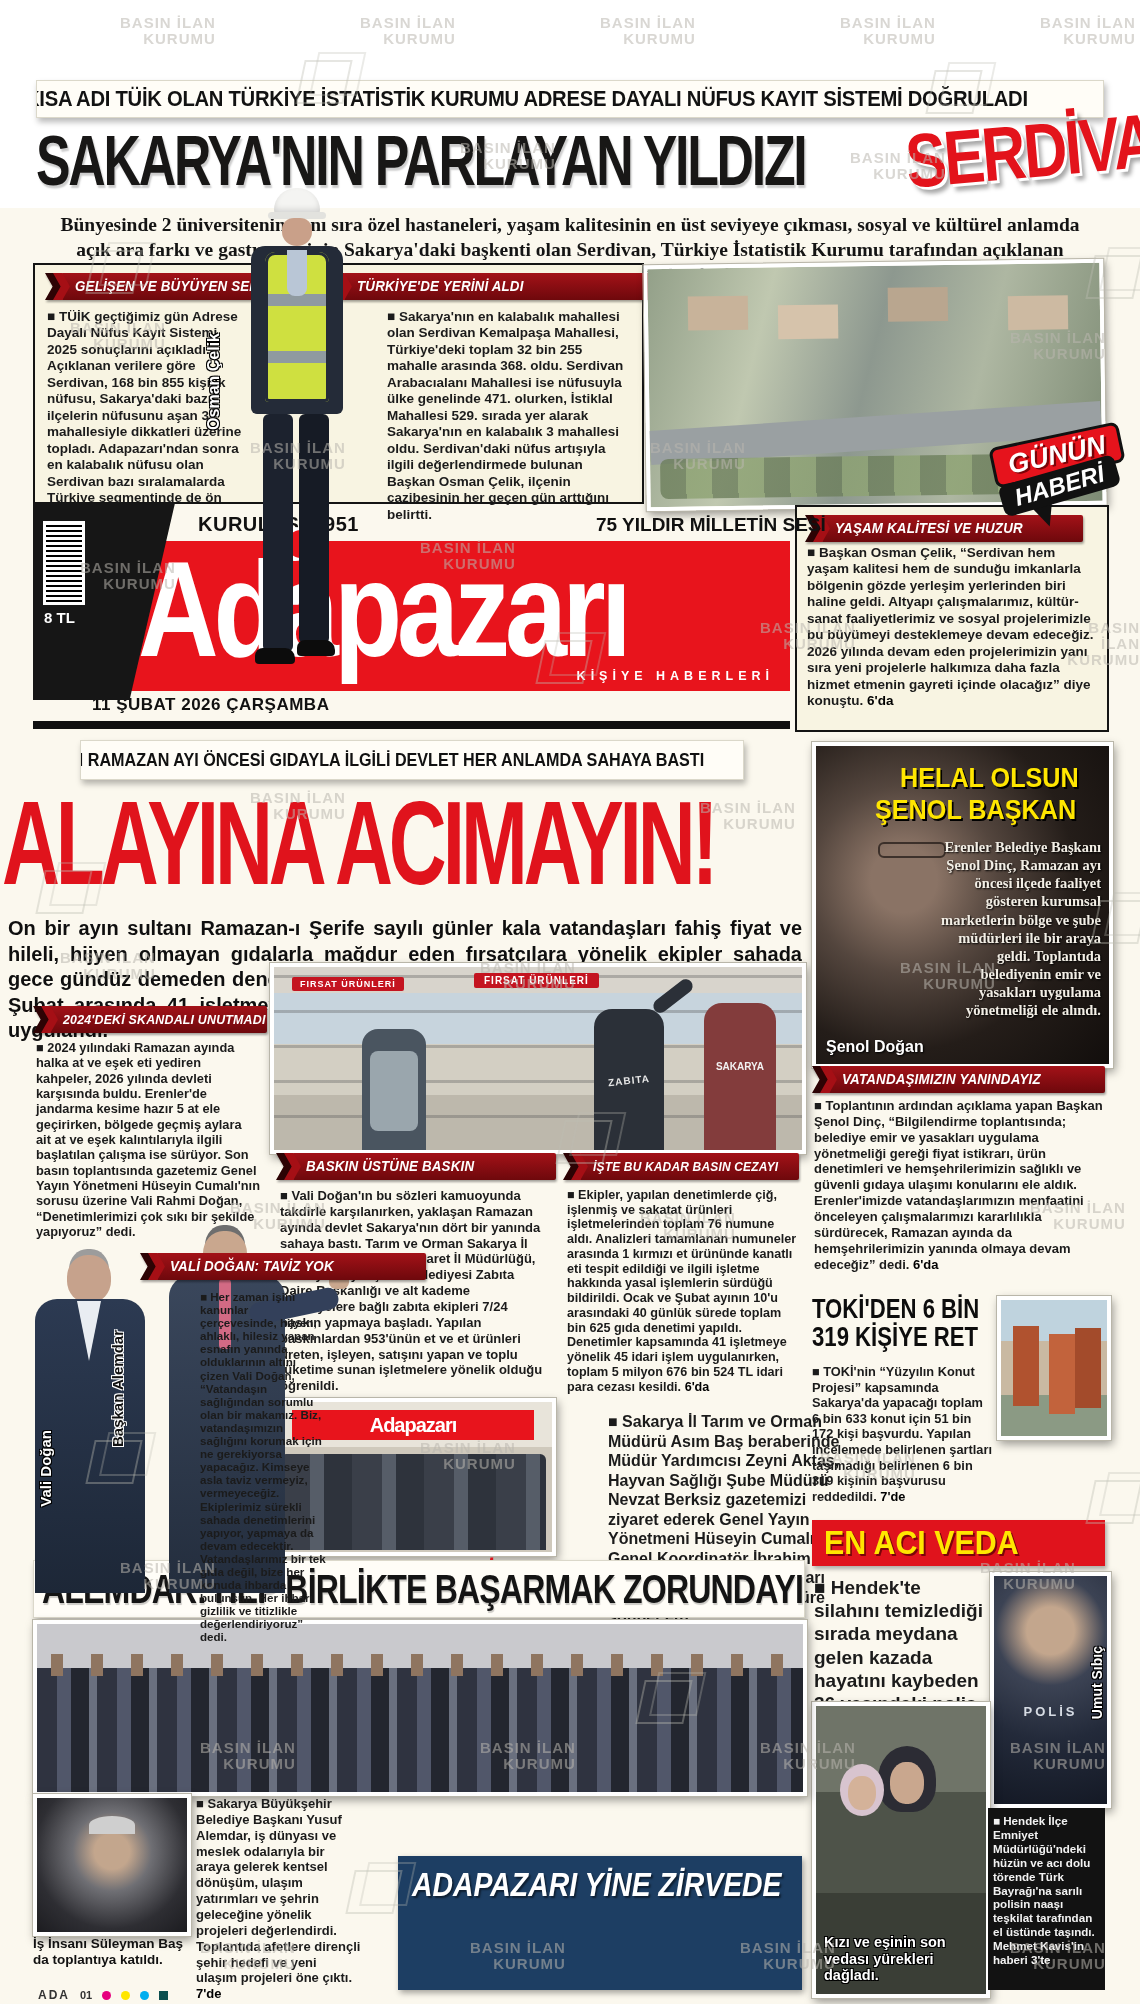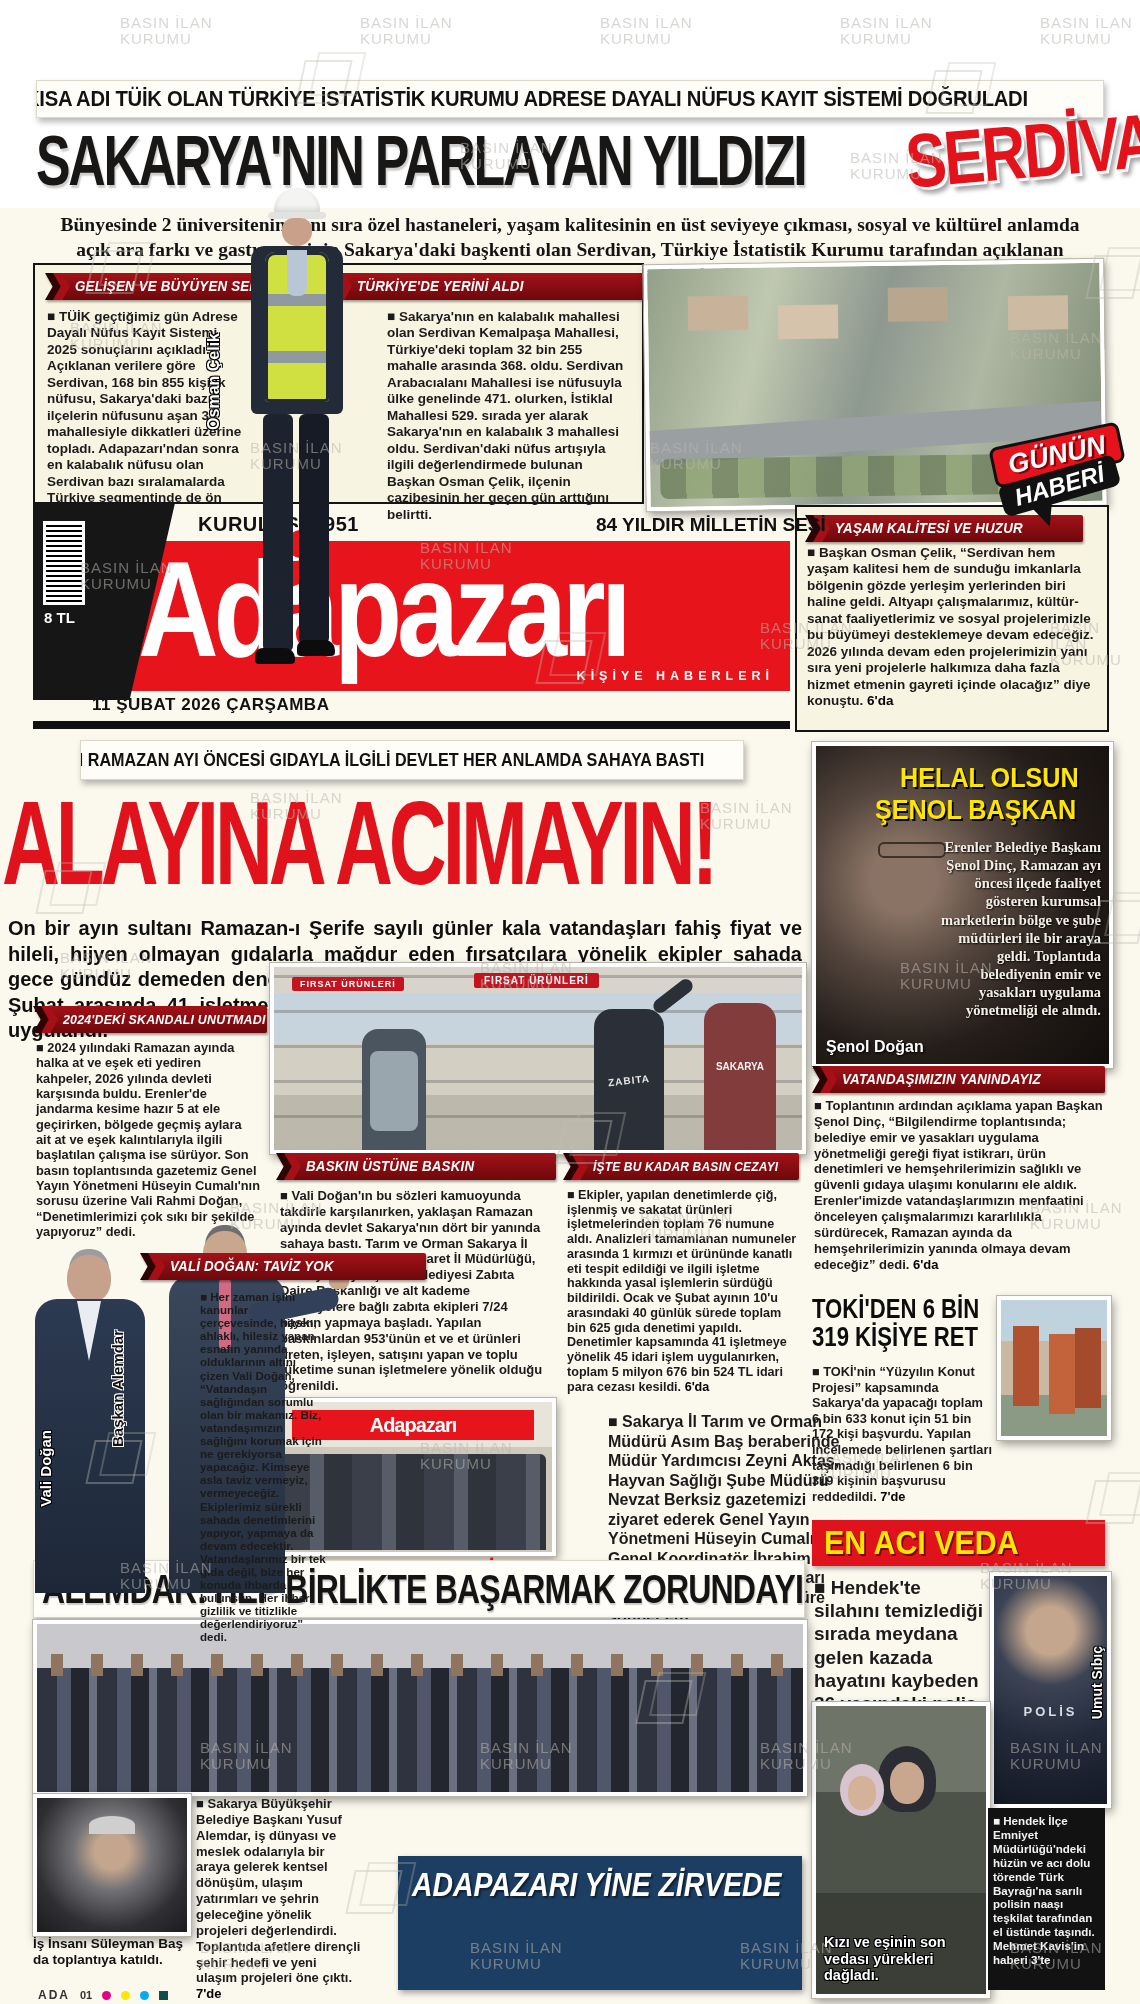--- a/index.html
+++ b/index.html
@@ -22,22 +22,22 @@
   
   .body-text{font-size:13px;line-height:1.22;font-weight:600;color:#1b1b1b;}
   .ref{font-weight:800;color:#000;}
   
   .photo{border:4px solid #fff;outline:1px solid #b9b6a9;box-shadow:2px 4px 9px rgba(0,0,0,.4);overflow:hidden;}
   .story-box{background:#f8f4e2;border:2px solid #141414;}
   .vlabel{writing-mode:vertical-rl;transform:rotate(180deg);font-weight:800;white-space:nowrap;}
   .outline-w{color:#fff;text-shadow:-1px -1px 0 #000,1px -1px 0 #000,-1px 1px 0 #000,1px 1px 0 #000;}
   .outline-b{color:#111;text-shadow:-1px -1px 0 #fff,1px -1px 0 #fff,-1px 1px 0 #fff,1px 1px 0 #fff;}
   
-  .wm{position:absolute;color:rgba(185,183,175,.55);font-weight:400;font-size:15px;line-height:1.05;
-      letter-spacing:1px;text-align:left;pointer-events:none;}
+  .wm{position:absolute;color:rgba(185,183,175,.55);font-weight:700;font-size:15px;line-height:1.05;
+      letter-spacing:1px;text-align:right;pointer-events:none;}
   .wm span{display:block;}
   .wm-cube{position:absolute;width:44px;height:40px;border:2px solid rgba(190,188,180,.38);
            transform:skewX(-12deg);pointer-events:none;}
   .wm-cube:after{content:"";position:absolute;left:10px;top:-10px;width:44px;height:40px;
                  border:2px solid rgba(190,188,180,.30);}
   #wm-layer{position:absolute;inset:0;z-index:40;pointer-events:none;}
   .scaleX{display:inline-block;transform-origin:left center;white-space:nowrap;}
 </style>
 </head>
 <body>
@@ -111,21 +111,21 @@
     <p class="abs body-text" style="left:10px;top:38px;width:288px;margin:0;font-size:13.5px;">
       <span>■ Başkan Osman Çelik, “Serdivan hem yaşam kalitesi hem de sunduğu imkanlarla bölgenin gözde yerleşim yerlerinden biri haline geldi. Altyapı çalışmalarımız, kültür-sanat faaliyetlerimiz ve sosyal projelerimizle bu büyümeyi desteklemeye devam edeceğiz. 2026 yılında devam eden projelerimizin yanı sıra yeni projelerle halkımıza daha fazla hizmet etmenin gayreti içinde olacağız” diye konuştu.</span> <span class="ref">6'da</span>
     </p>
   </div>
 
   <div class="abs" style="left:33px;top:503px;width:142px;height:197px;background:#161616;clip-path:polygon(0 0,100% 0,68% 100%,0 100%);z-index:3;">
     <div class="abs" style="left:10px;top:18px;width:36px;height:78px;background:repeating-linear-gradient(0deg,#000 0 2px,#fff 2px 5px);border:3px solid #fff;"></div>
     <div class="abs" style="left:11px;top:106px;color:#fff;font-size:15px;font-weight:700;">8 TL</div>
   </div>
   <div class="abs" style="left:198px;top:513px;font-size:20px;font-weight:700;color:#111;letter-spacing:.5px;">KURULUŞ: 1951</div>
-  <div class="abs" style="left:596px;top:514px;font-size:19px;font-weight:600;color:#111;">84 YILDIR MİLLETİN SESİ</div>
+  <div class="abs" style="left:596px;top:514px;font-size:19px;font-weight:600;color:#111;">75 YILDIR MİLLETİN SESİ</div>
 
   <div class="abs" style="left:88px;top:541px;width:702px;height:150px;background:#e8141c;z-index:2;overflow:visible;">
     <div class="abs scaleX" style="left:50px;top:-12px;font-size:136px;font-weight:900;color:#fff;letter-spacing:-6px;transform:scaleX(.82);line-height:160px;">Adapazarı</div>
     <div class="abs" style="left:190px;top:-14px;width:34px;height:34px;border-radius:50%;background:#fff;">
       <div style="position:absolute;left:9px;top:3px;width:28px;height:28px;border-radius:50%;background:#e8141c;"></div>
     </div>
     <div class="abs" style="left:226px;top:-6px;width:16px;height:16px;background:#fff;clip-path:polygon(50% 0%,61% 35%,98% 35%,68% 57%,79% 91%,50% 70%,21% 91%,32% 57%,2% 35%,39% 35%);"></div>
     <div class="abs" style="right:16px;bottom:8px;color:#fff;font-size:12.5px;font-weight:700;letter-spacing:5px;">KİŞİYE HABERLERİ</div>
   </div>
   <div class="abs" style="left:92px;top:695px;font-size:17px;font-weight:700;color:#111;letter-spacing:.5px;">11 ŞUBAT 2026 ÇARŞAMBA</div>

